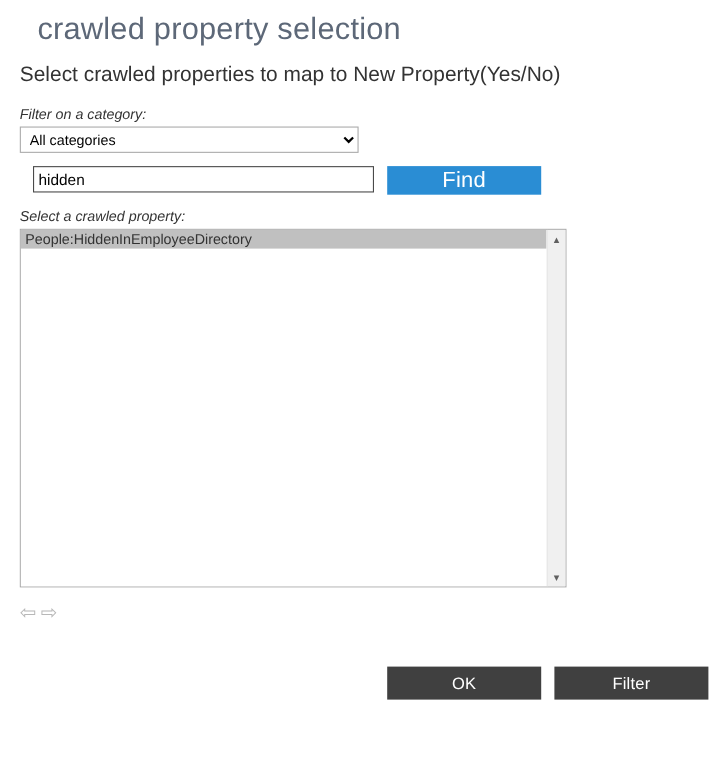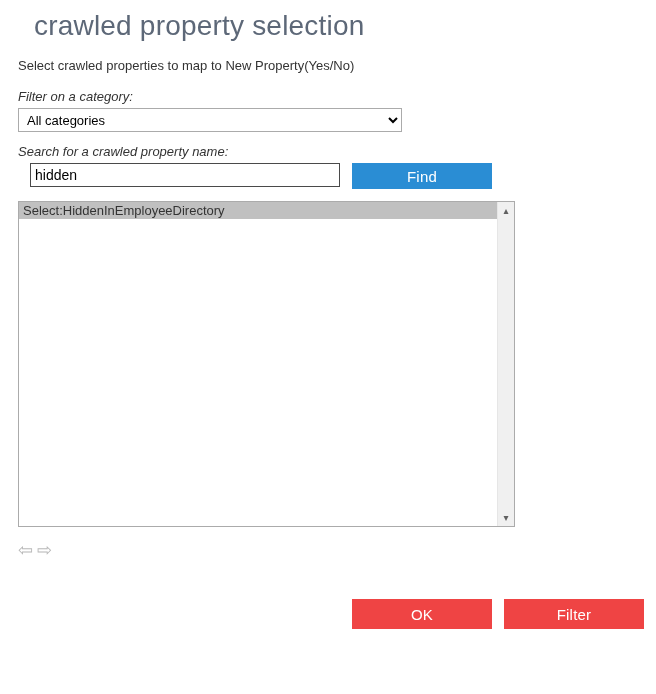--- a/index.html
+++ b/index.html
@@ -20,36 +20,36 @@
       font-size: 28px;
       font-weight: 300;
       color: #5d6878;
       padding: 10px 0 6px 34px;
       letter-spacing: 0.2px;
     }
     .content {
       padding: 10px 18px 0 18px;
     }
     .intro-text {
-      font-size: 13px;
+      font-size: 19px;
       color: #333;
       margin-bottom: 16px;
     }
     .field-group {
       margin-bottom: 12px;
     }
     .field-label {
       display: block;
       font-size: 13px;
       color: #333;
       margin-bottom: 4px;
       font-style: italic;
     }
     .category-select {
-      width: 384px;
+      width: 308px;
       height: 24px;
       font-family: inherit;
       font-size: 13px;
       padding: 1px 4px;
       border: 1px solid #ababab;
       background: #fff;
     }
     .search-row {
       display: flex;
       gap: 12px;
@@ -65,21 +65,21 @@
       background: #fff;
       margin-left: 12px;
     }
     .find-button {
       width: 140px;
       height: 26px;
       background: #2a8dd4;
       color: #fff;
       border: none;
       font-family: inherit;
-      font-size: 15px;
+      font-size: 20px;
       font-weight: 300;
       cursor: pointer;
       letter-spacing: 0.2px;
     }
     .listbox-container {
       position: relative;
       width: 497px;
       height: 326px;
       border: 1px solid #ababab;
       background: #fff;
@@ -133,21 +133,21 @@
     .button-row {
       display: flex;
       gap: 12px;
       justify-content: flex-end;
       padding: 0 12px 14px 0;
       margin-top: 40px;
     }
     .action-button {
       width: 140px;
       height: 30px;
-      background: #ef4444;
+      background: #404040;
       color: #fff;
       border: none;
       font-family: inherit;
       font-size: 15px;
       font-weight: 300;
       cursor: pointer;
       letter-spacing: 0.2px;
     }
   </style>
 </head>
@@ -159,31 +159,31 @@
   <div class="intro-text">Select crawled properties to map to New Property(Yes/No)</div>
 
   <div class="field-group">
     <label class="field-label">Filter on a category:</label>
     <select class="category-select">
       <option>All categories</option>
     </select>
   </div>
 
   <div class="field-group">
-    <label class="field-label">Search for a crawled property name:</label>
     <div class="search-row">
       <input type="text" class="search-input" value="hidden" style="">
       <button class="find-button">Find</button>
     </div>
   </div>
 
   <div class="field-group">
+    <label class="field-label">Select a crawled property:</label>
     <div class="listbox-container">
       <div class="listbox">
-        <div class="listbox-item">Select:HiddenInEmployeeDirectory</div>
+        <div class="listbox-item">People:HiddenInEmployeeDirectory</div>
       </div>
       <div class="scrollbar">
         <div class="scroll-arrow">▴</div>
         <div class="scroll-arrow">▾</div>
       </div>
     </div>
   </div>
 
   <div class="nav-arrows">
     <span class="nav-arrow">⇦</span>

